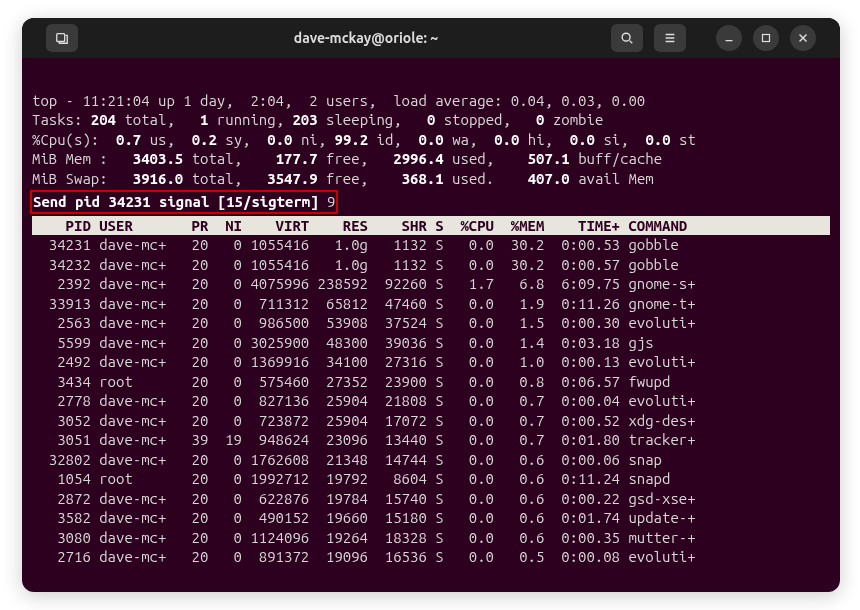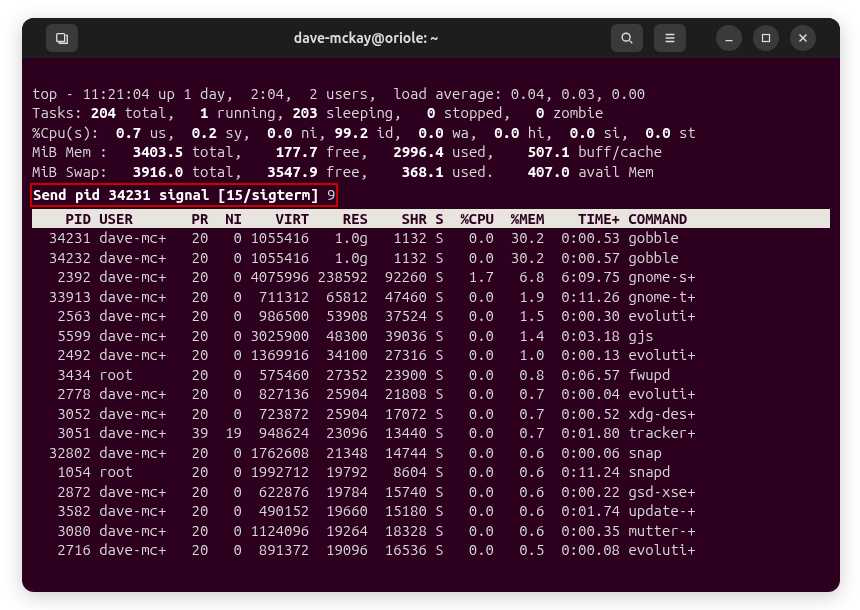--- a/index.html
+++ b/index.html
@@ -52,21 +52,21 @@
   .tb-title {
     flex: 1;
     text-align: center;
     color: #ddd;
     font-family: 'Ubuntu', sans-serif;
     font-size: 14px;
     font-weight: 600;
   }
   .tb-spacer { width: 32px; }
   .term {
-    padding: 6px 10px 2px 10px;
+    padding: 13px 10px 2px 10px;
     color: #d7d7d7;
     font-size: 15px;
     line-height: 1.3;
     font-family: 'Ubuntu Mono', 'DejaVu Sans Mono', 'Consolas', monospace;
     white-space: pre;
   }
   .bold { font-weight: 700; color: #fff; }
   .highlight-row {
     border: 2px solid #c00;
     padding: 0 1px;

